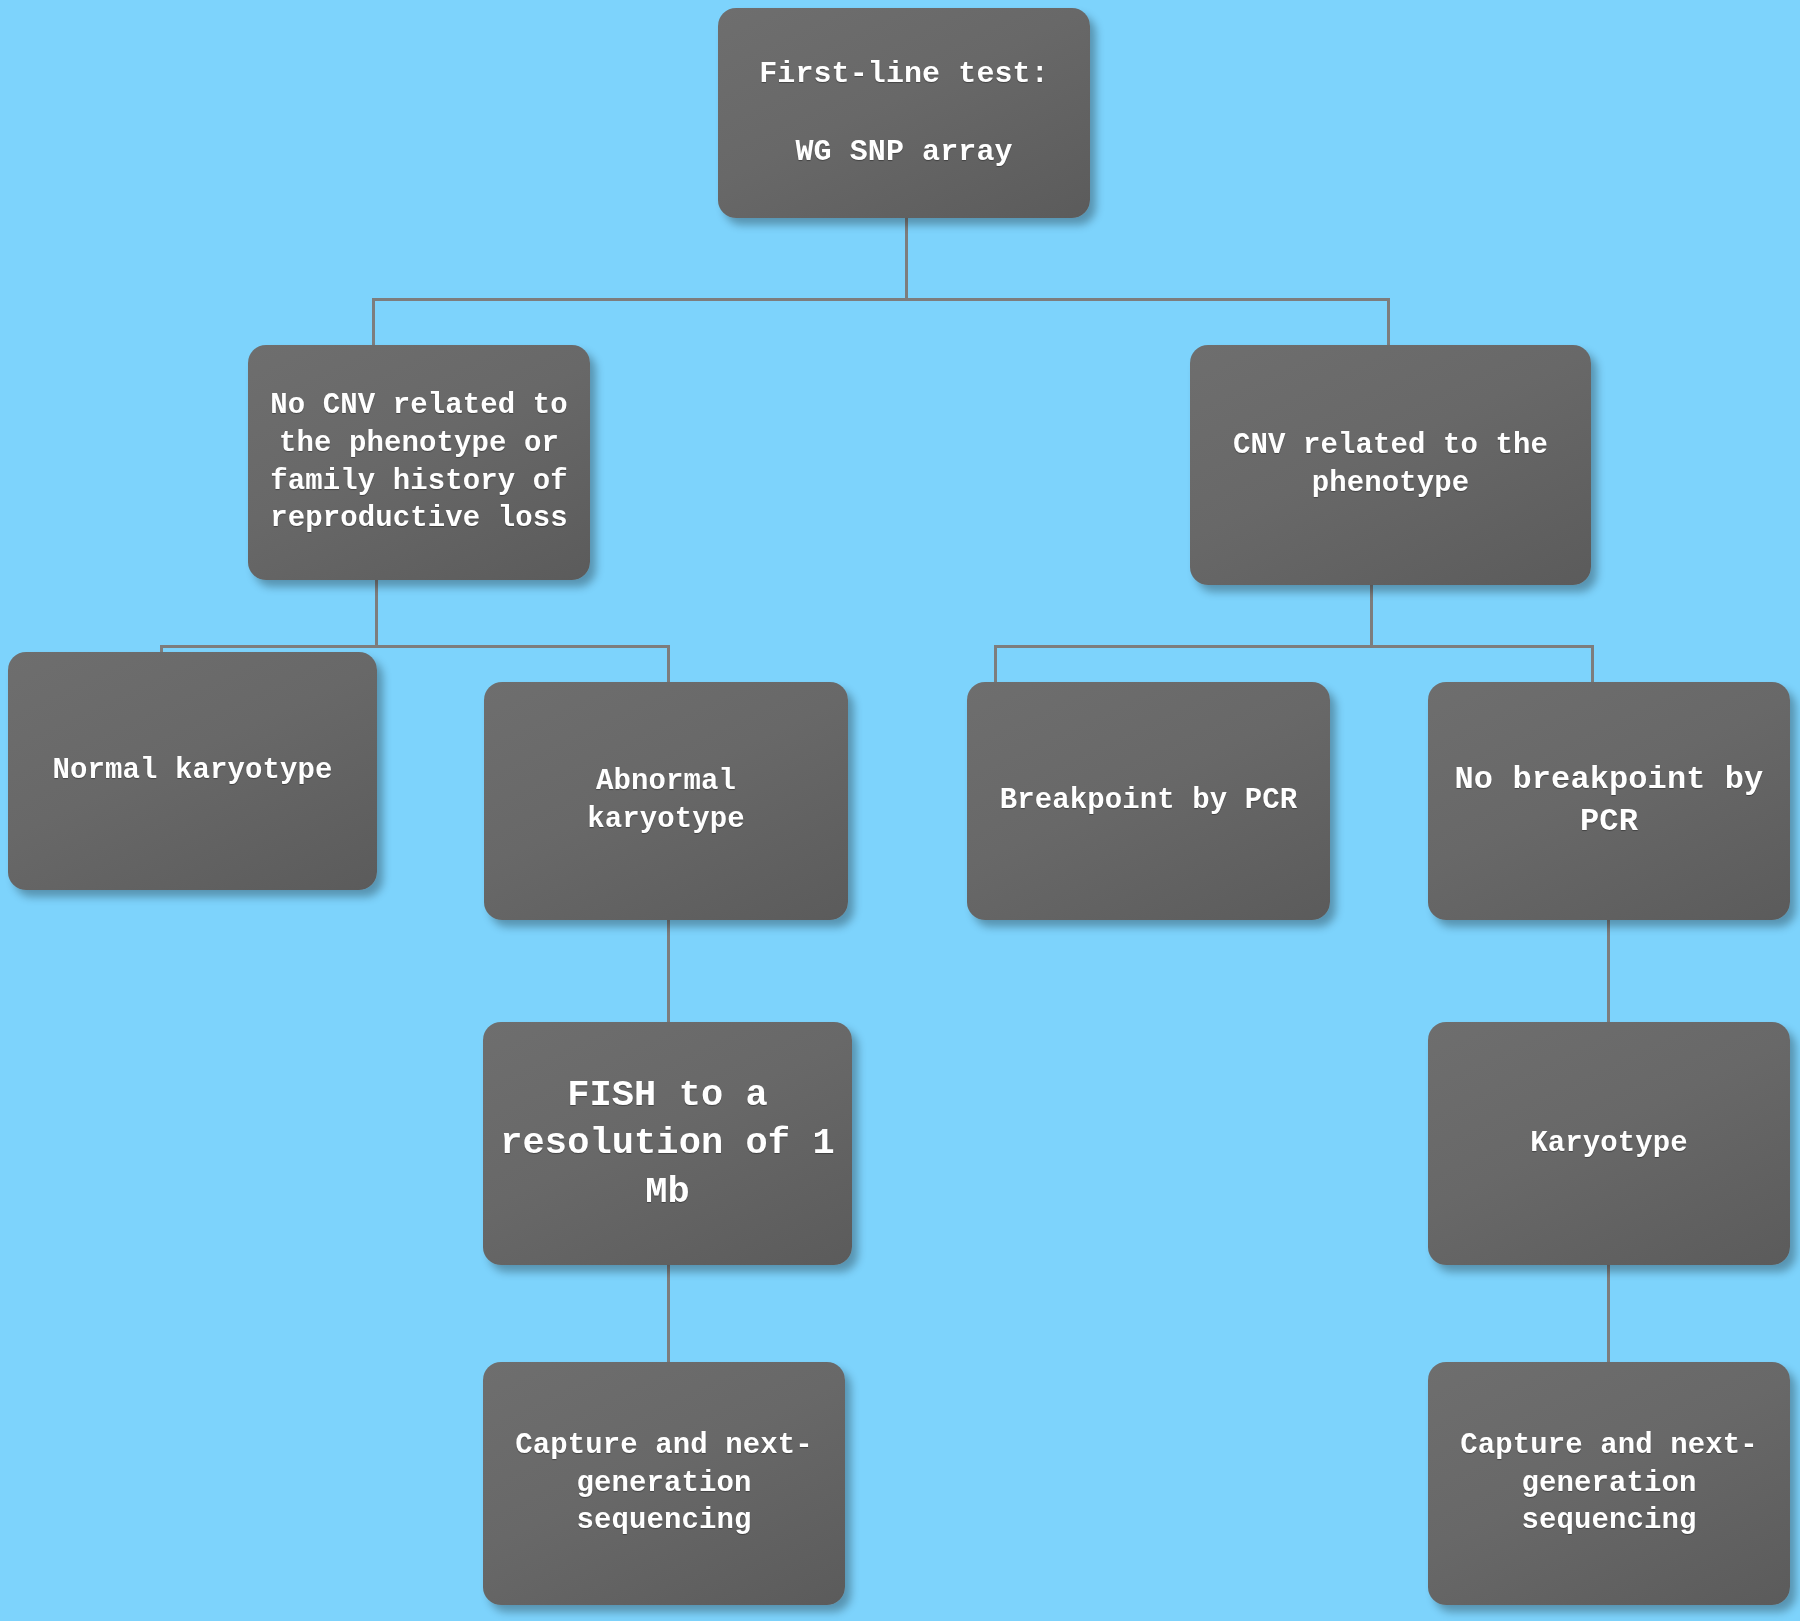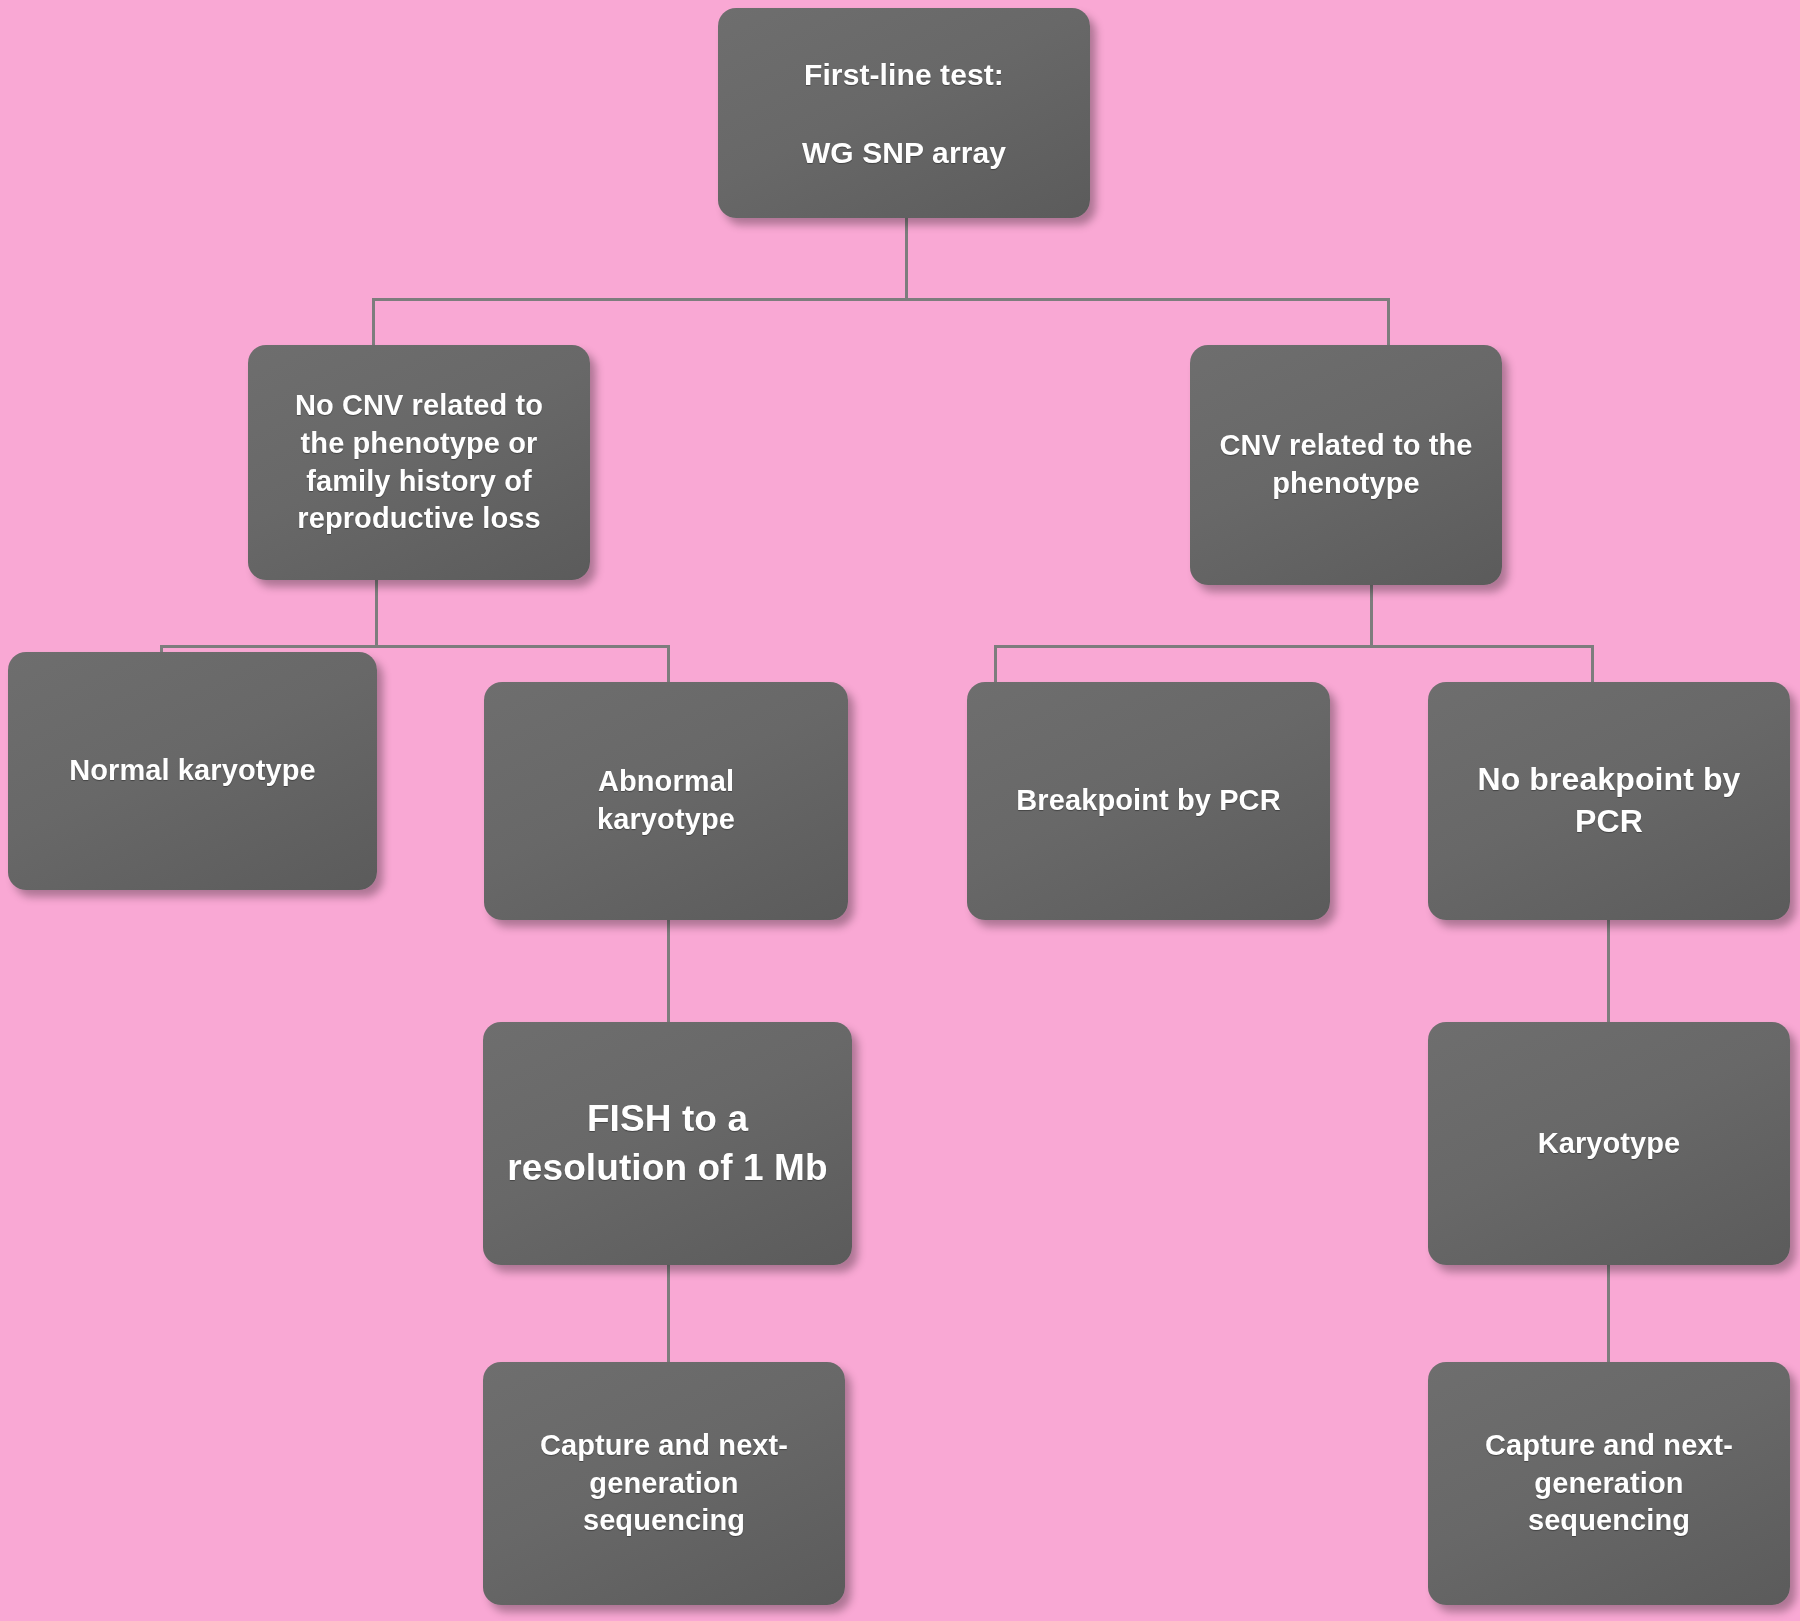--- a/index.html
+++ b/index.html
@@ -4,23 +4,23 @@
 <style>
   html, body {
     margin: 0;
     padding: 0;
     background: #ffffff;
   }
   #canvas {
     position: relative;
     width: 1800px;
     height: 1621px;
-    background: #f9a8d4;
+    background: #7dd3fc;
     overflow: hidden;
-    font-family: Liberation Sans, sans-serif;
+    font-family: Liberation Mono, monospace;
   }
   .node {
     position: absolute;
     box-sizing: border-box;
     border-radius: 18px;
     background: linear-gradient(155deg, #6e6e6e 0%, #686868 45%, #5b5b5b 100%);
     box-shadow: 6px 7px 9px rgba(0,0,0,0.30);
     color: #ffffff;
     display: flex;
     align-items: center;
@@ -71,21 +71,21 @@
         <div class="label" style="font-size: 30px;">First-line test:
 
 WG SNP array</div>
       </div>
       <div class="node" style="left: 248px; top: 345px; width: 342px; height: 235px;">
         <div class="label" style="font-size: 29px;">No CNV related to
 the phenotype or
 family history of
 reproductive loss</div>
       </div>
-      <div class="node" style="left: 1190px; top: 345px; width: 312px; height: 240px;">
+      <div class="node" style="left: 1190px; top: 345px; width: 401px; height: 240px;">
         <div class="label" style="font-size: 29px;">CNV related to the
 phenotype</div>
       </div>
       <div class="node" style="left: 8px; top: 652px; width: 369px; height: 238px;">
         <div class="label" style="font-size: 29px;">Normal karyotype</div>
       </div>
       <div class="node" style="left: 484px; top: 682px; width: 364px; height: 238px;">
         <div class="label" style="font-size: 29px;">Abnormal
 karyotype</div>
       </div>

